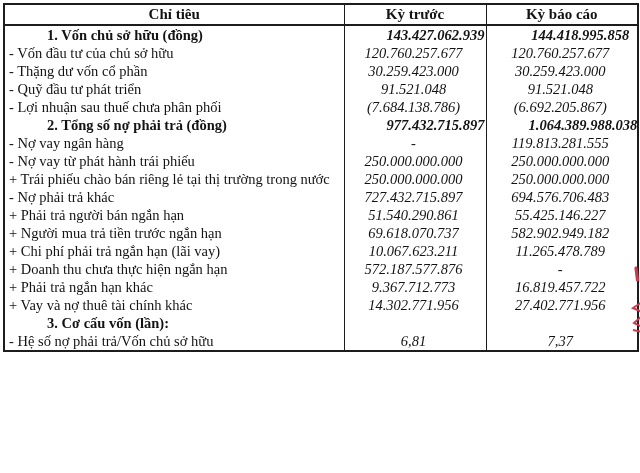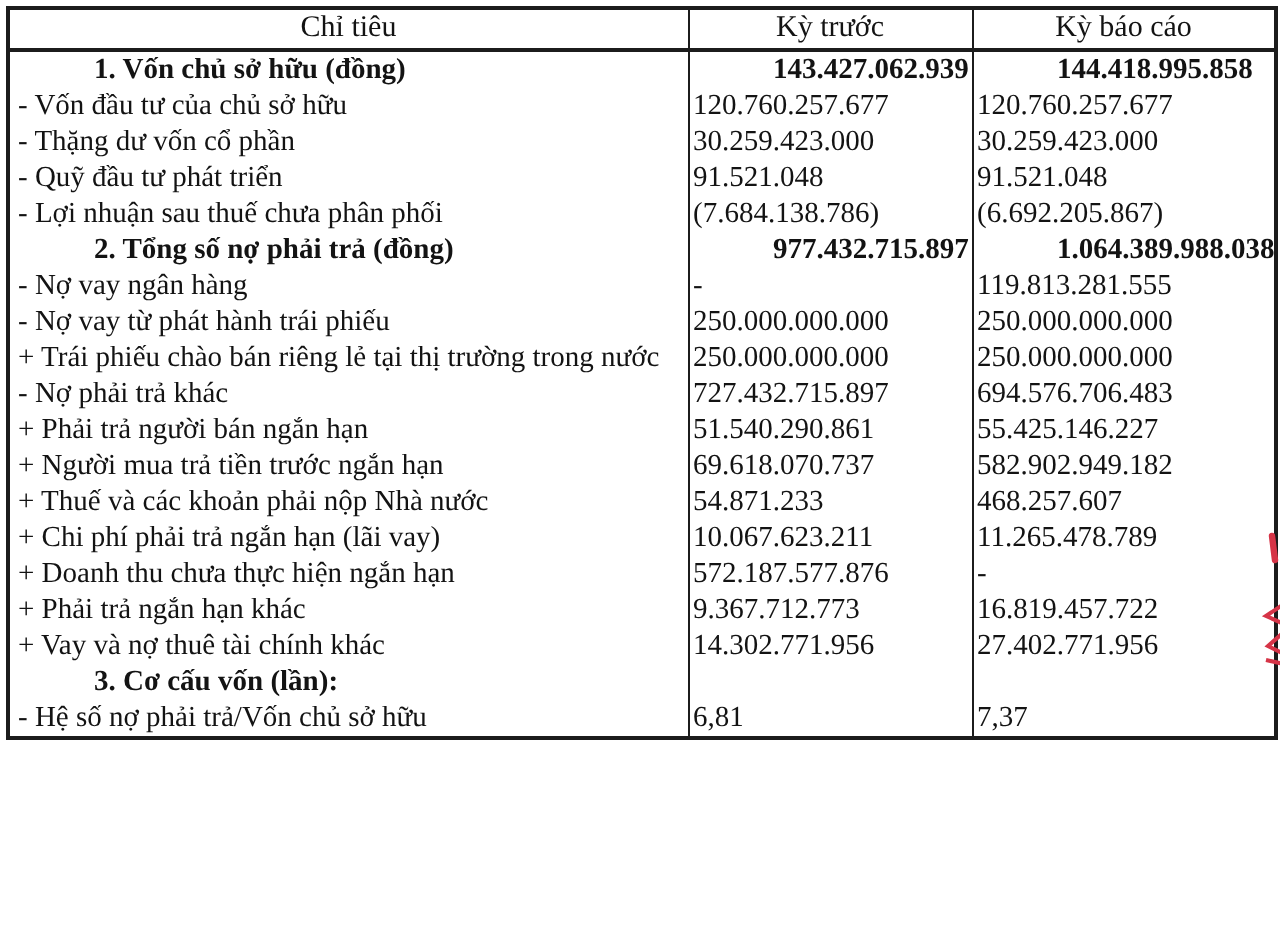--- a/index.html
+++ b/index.html
@@ -21,41 +21,42 @@
     table-layout: fixed;
     border: 2px solid #1c1c1c;
   }
   col.c-label { width: 340px; }
   col.c-prev  { width: 142px; }
   col.c-curr  { width: 152px; }
   th {
     border-left: 1.5px solid #1c1c1c;
     border-right: 1.5px solid #1c1c1c;
     border-bottom: 2px solid #1c1c1c;
-    font-weight: normal;
+    font-weight: bold;
     text-align: center;
     font-size: 15px;
     line-height: 19px;
     height: 19px;
     padding: 0 2px;
   }
   td {
     border-left: 1.5px solid #1c1c1c;
     border-right: 1.5px solid #1c1c1c;
     font-size: 14.5px;
     line-height: 18px;
     vertical-align: top;
     padding: 0 4px;
   }
   td.label { text-align: left; }
   td.label.justify { text-align: justify; }
   td.num {
-    text-align: left;
+    text-align: center;
     white-space: nowrap;
     padding: 0 5px 0 2px;
+    font-style: italic;
   }
   tr.bold td { font-weight: bold; padding-left: 42px; }
   .red-mark {
     position: absolute;
     right: -3px;
     top: 266px;
     width: 14px;
     height: 72px;
     pointer-events: none;
   }
@@ -133,25 +134,20 @@
           <td class="label">+ Phải trả người bán ngắn hạn</td>
           <td class="num">51.540.290.861</td>
           <td class="num">55.425.146.227</td>
         </tr>
         <tr>
           <td class="label">+ Người mua trả tiền trước ngắn hạn</td>
           <td class="num">69.618.070.737</td>
           <td class="num">582.902.949.182</td>
         </tr>
         <tr>
-          <td class="label">+ Thuế và các khoản phải nộp Nhà nước</td>
-          <td class="num">54.871.233</td>
-          <td class="num">468.257.607</td>
-        </tr>
-        <tr>
           <td class="label">+ Chi phí phải trả ngắn hạn (lãi vay)</td>
           <td class="num">10.067.623.211</td>
           <td class="num">11.265.478.789</td>
         </tr>
         <tr>
           <td class="label">+ Doanh thu chưa thực hiện ngắn hạn</td>
           <td class="num">572.187.577.876</td>
           <td class="num">-</td>
         </tr>
         <tr>

